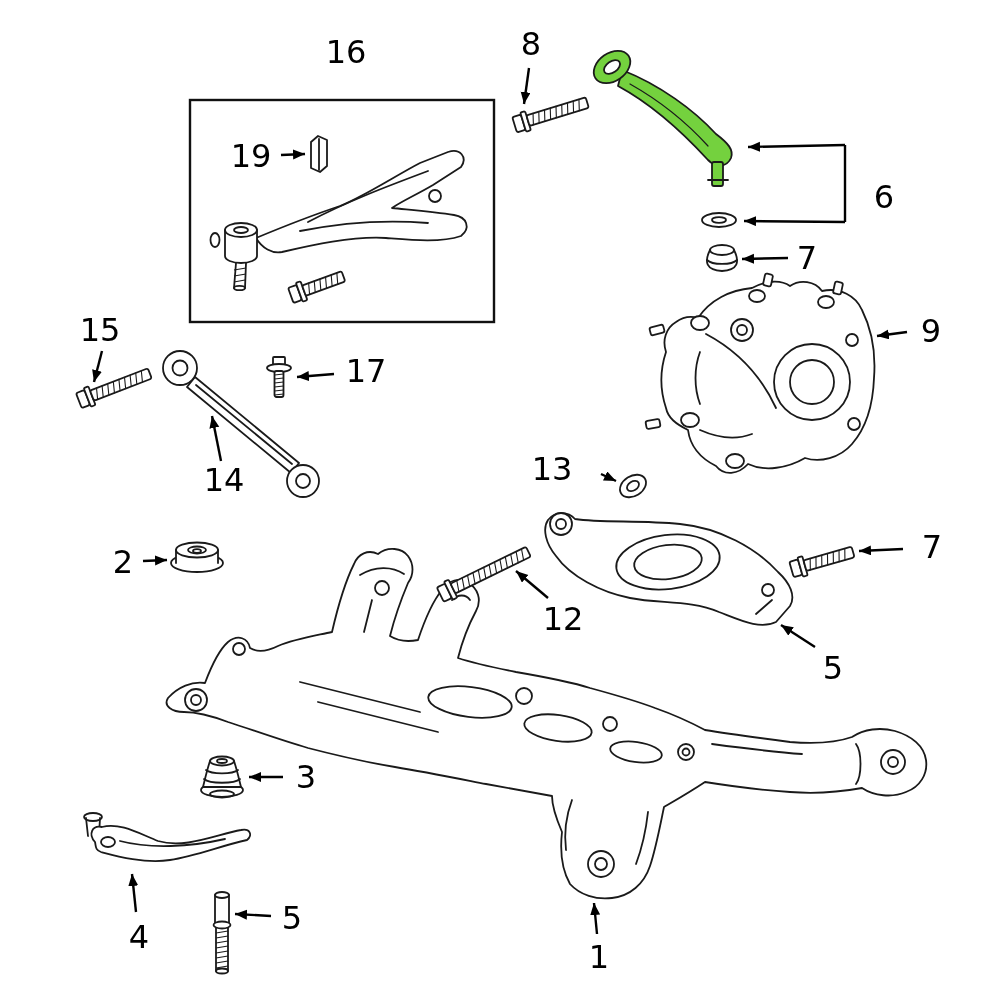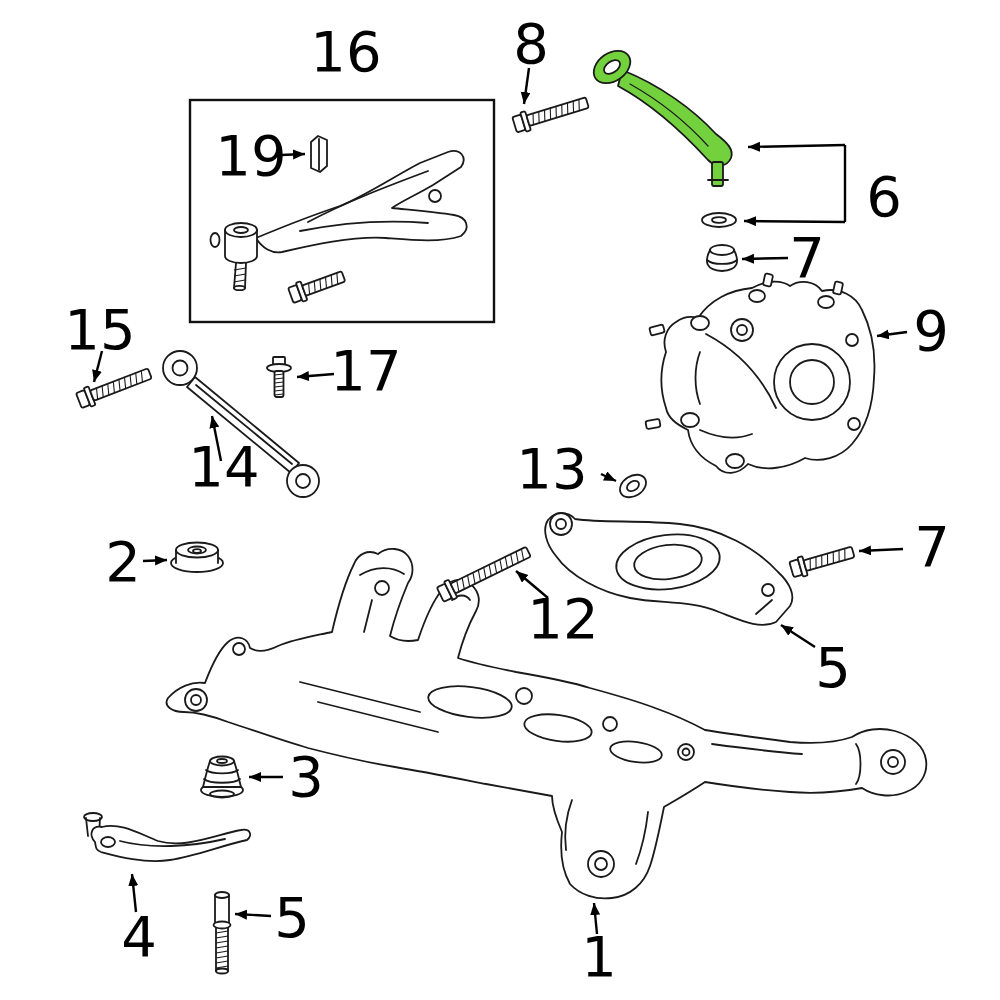--- a/index.html
+++ b/index.html
@@ -1,19 +1,19 @@
 <!DOCTYPE html>
 <html><head>
 <meta charset="utf-8">
 <style>
   html,body{margin:0;padding:0;background:#ffffff;}
   .stage{position:relative;width:1000px;height:1000px;background:#ffffff;overflow:hidden;
          font-family:"DejaVu Sans","Liberation Sans",sans-serif;}
   .stage svg{position:absolute;left:0;top:0;}
-  .callout{position:absolute;transform:translate(-50%,-50%);font-size:56px;font-weight:400;
+  .callout{position:absolute;transform:translate(-50%,-50%);font-size:32px;font-weight:400;
            color:#000;line-height:1;white-space:nowrap;user-select:none;}
   .ln{fill:#ffffff;stroke:#1a1a1a;stroke-width:1.8;stroke-linejoin:round;stroke-linecap:round;}
   .ln-n{fill:none;stroke:#1a1a1a;stroke-width:1.8;stroke-linejoin:round;stroke-linecap:round;}
   .thread{fill:none;stroke:#1a1a1a;stroke-width:1.1;}
   .box{fill:none;stroke:#111111;stroke-width:2.4;}
   .callout-line{stroke:#000;stroke-width:2.4;fill:none;}
 </style>
 </head>
 <body>
 
@@ -276,19 +276,19 @@
 <div class="callout" style="left:139px;top:937px">4</div>
 <div class="callout" style="left:292px;top:918px">5</div>
 <div class="callout" style="left:884px;top:197px">6</div>
 <div class="callout" style="left:807px;top:258px">7</div>
 <div class="callout" style="left:531px;top:44px">8</div>
 <div class="callout" style="left:931px;top:331px">9</div>
 <div class="callout" style="left:833px;top:668px">5</div>
 <div class="callout" style="left:932px;top:547px">7</div>
 <div class="callout" style="left:563px;top:619px">12</div>
 <div class="callout" style="left:552px;top:469px">13</div>
-<div class="callout" style="left:224px;top:467px">14</div>
+<div class="callout" style="left:224px;top:480px">14</div>
 <div class="callout" style="left:100px;top:330px">15</div>
 <div class="callout" style="left:346px;top:52px">16</div>
 <div class="callout" style="left:366px;top:371px">17</div>
 <div class="callout" style="left:251px;top:156px">19</div>
 
 </div>
 
 </body></html>

